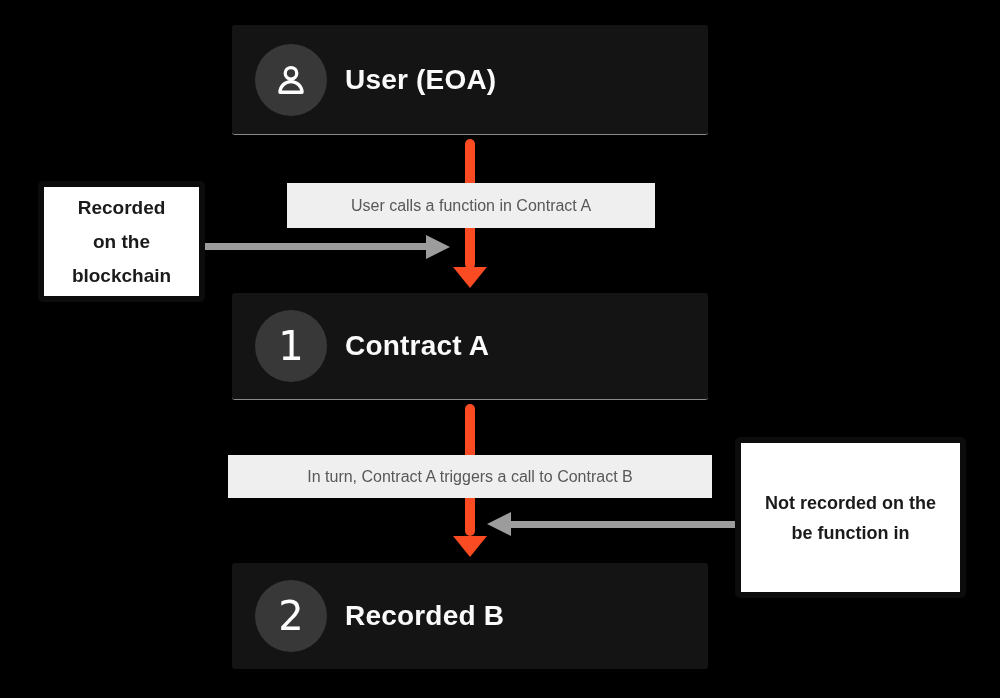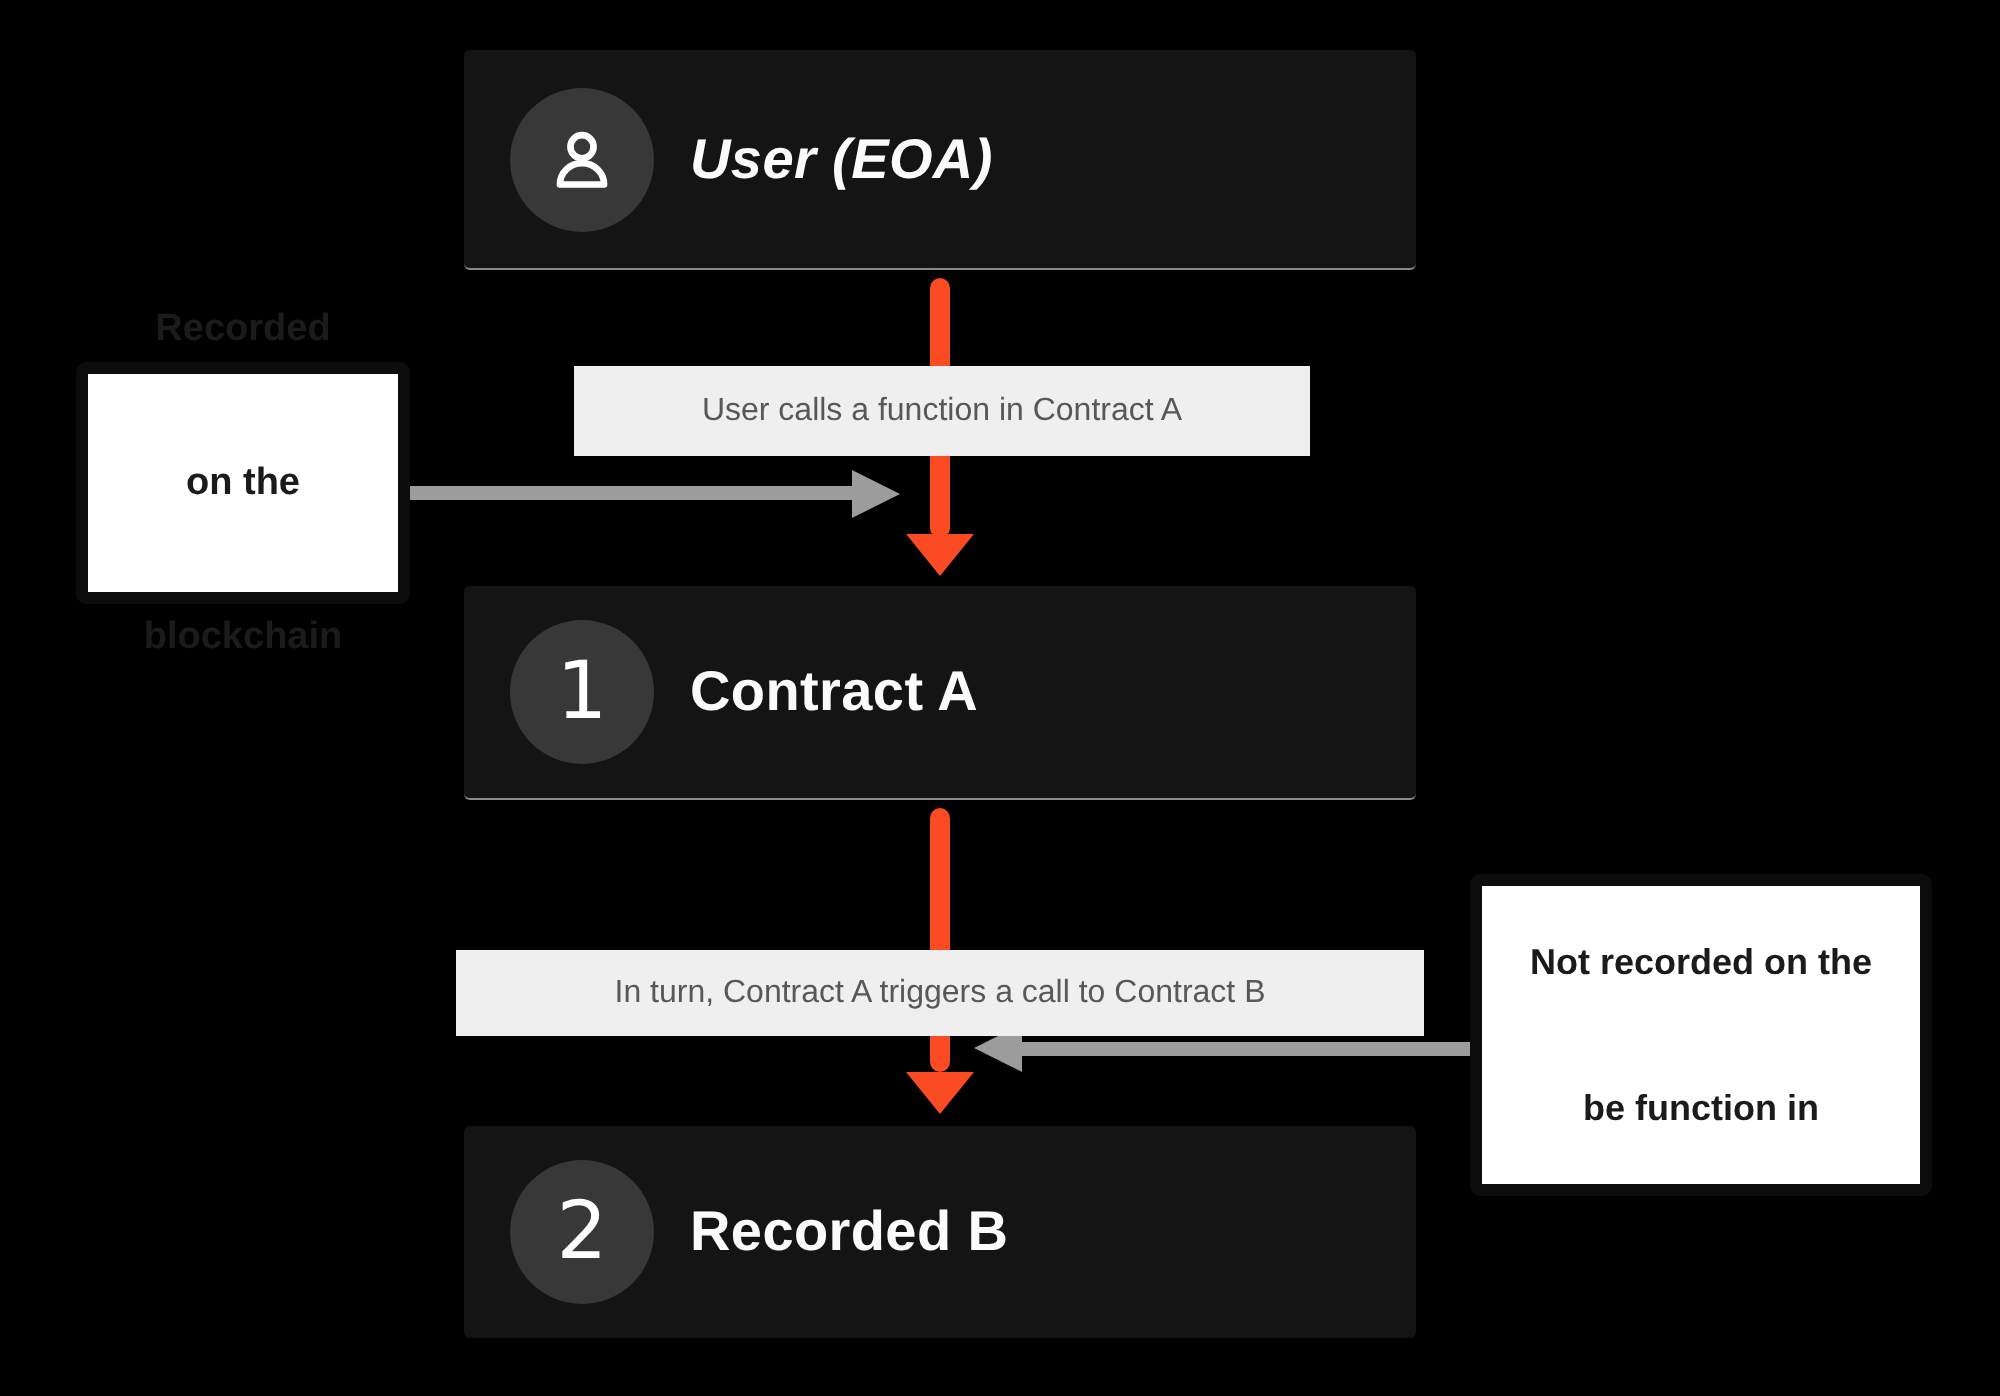--- a/index.html
+++ b/index.html
@@ -12,21 +12,21 @@
   }
   
   .node{
     position:absolute;left:232px;width:476px;
     background:var(--node-bg,#141414);
     border-radius:3px;
     display:flex;align-items:center;
     padding-left:23px;box-sizing:border-box;
   }
   .node.underlined{border-bottom:1px solid #8a8a8a;}
-  .node-user{top:25px;height:110px;font-style:italic;}
+  .node-user{top:25px;height:110px;}
   .node-a{top:293px;height:107px;}
   .node-b{top:563px;height:106px;}
   .node .disc{
     width:72px;height:72px;border-radius:50%;
     background:var(--disc,#383838);
     display:flex;align-items:center;justify-content:center;
     flex:0 0 auto;
   }
   .node .badge{
     color:#fff;font-size:40px;font-weight:500;line-height:1;
@@ -72,32 +72,31 @@
     border-right:24px solid var(--gray,#9c9c9c);
   }
   
   .edge-label{
     position:absolute;z-index:3;
     background:var(--label-bg,#efefef);
     color:var(--label-text,#58585a);
     font-size:16px;text-align:center;
   }
   .edge-label-1{left:287px;top:183px;width:368px;height:45px;line-height:45px;}
-  .edge-label-2{left:228px;top:455px;width:484px;height:43px;line-height:43px;margin-top:20px;}
+  .edge-label-2{left:228px;top:455px;width:484px;height:43px;line-height:43px;}
   
   .note{
     position:absolute;z-index:2;box-sizing:border-box;
     background:var(--note-bg,#fff);
     border:6px solid var(--note-border,#0c0c0c);
     border-radius:5px;
     display:flex;flex-direction:column;justify-content:center;
     text-align:center;
     color:var(--note-text,#1b1b1b);
     font-weight:bold;
-    gap:43px;
   }
   .note-left{left:38px;top:181px;width:167px;height:121px;font-size:19px;line-height:34px;}
   .note-right{left:735px;top:437px;width:231px;height:161px;font-size:18px;line-height:30px;}
   .icon-user{display:block;}
 </style>
 </head>
 <body>
 
 <div class="canvas" style="--bg: #000000; --node-bg: #141414; --disc: #383838; --orange: #fa4b23; --gray: #9c9c9c; --label-bg: #efefef; --label-text: #58585a; --note-bg: #ffffff; --note-border: #0c0c0c; --note-text: #1b1b1b;">
 

